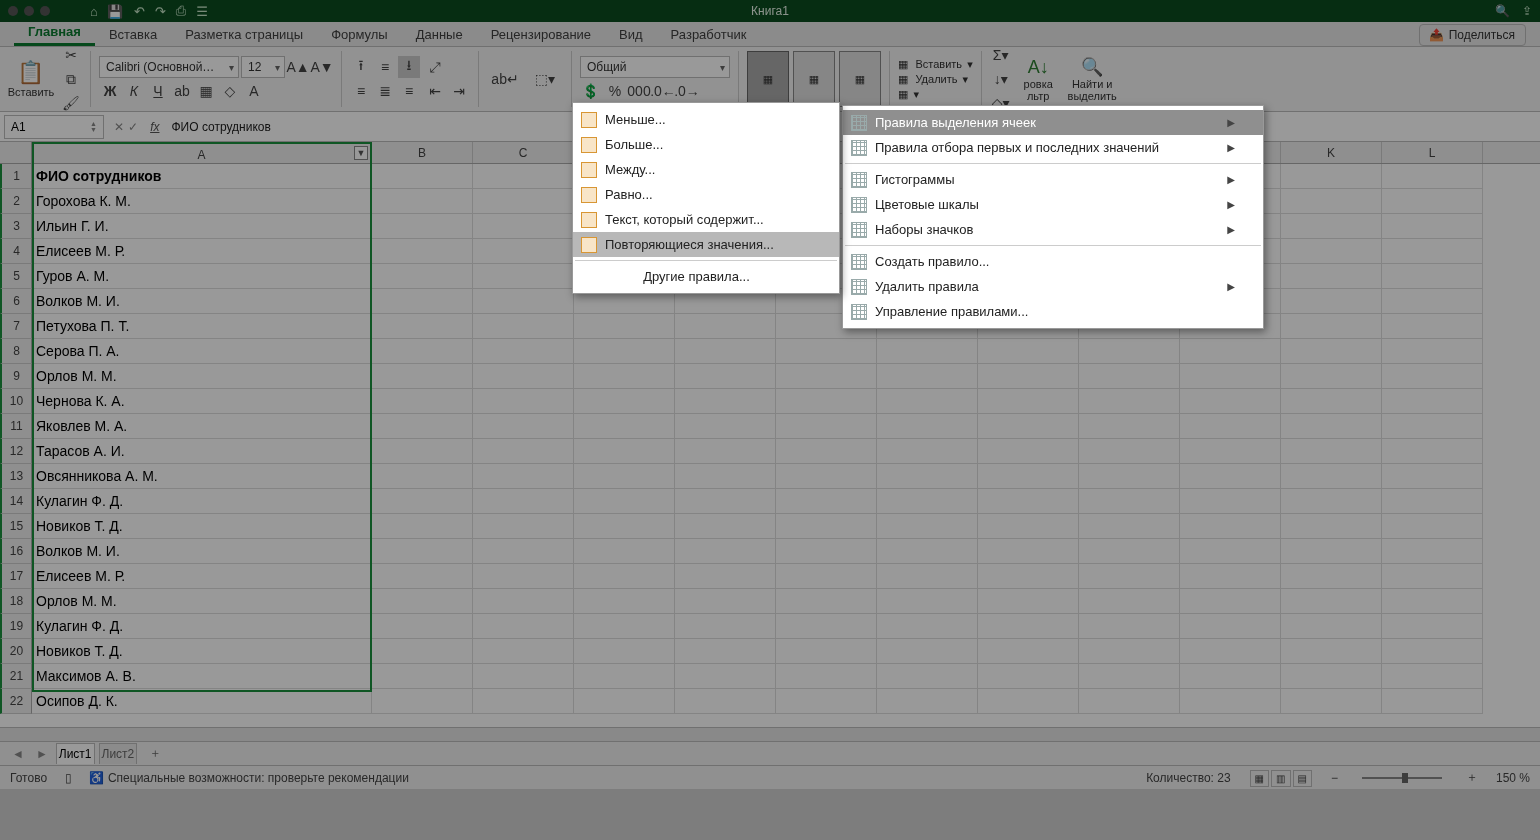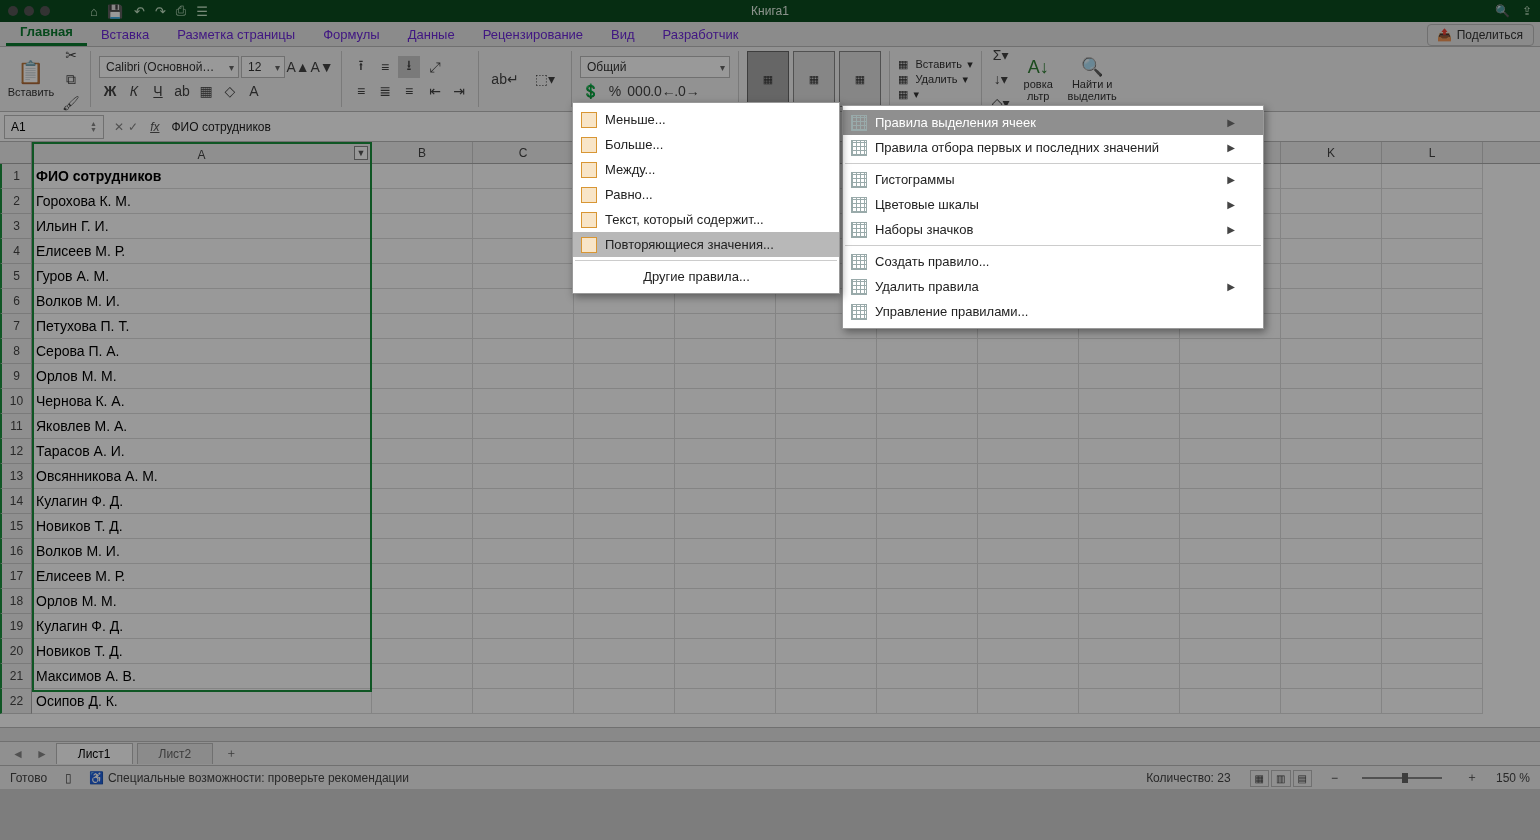--- a/index.html
+++ b/index.html
@@ -9,22 +9,22 @@
   
   .titlebar { height:22px; background:#0a4b1f; color:#fff; display:flex; align-items:center; padding:0 8px; font-size:12px; }
   .traffic { display:flex; gap:6px; margin-right:40px; }
   .traffic span { width:10px; height:10px; border-radius:50%; background:#555; display:inline-block; }
   .qat { display:flex; gap:10px; align-items:center; color:#c8e6c9; }
   .qat span { font-size:13px; }
   .title { position:absolute; left:50%; transform:translateX(-50%); font-size:12px; color:#e8f5e9; }
   .right-qat { margin-left:auto; display:flex; gap:12px; color:#c8e6c9; }
 
   
-  .tabs { height:25px; background:#e8e8e8; display:flex; align-items:flex-end; padding:0 6px; border-bottom:1px solid #bbb; }
-  .tab { padding:4px 14px; font-size:13px; color:#6d28d9; cursor:pointer; }
+  .tabs { height:25px; background:#e8e8e8; display:flex; align-items:flex-end; padding:0 14px; border-bottom:1px solid #bbb; }
+  .tab { padding:4px 14px; font-size:13px; color:#404040; cursor:pointer; }
   .tab.active { color:#0a7a2f; border-bottom:3px solid #0a7a2f; font-weight:600; }
   .share-btn { margin-left:auto; border:1px solid #bbb; border-radius:4px; padding:3px 10px; font-size:12px; color:#333; display:flex; align-items:center; gap:4px; }
 
   
   .ribbon { height:65px; background:#f4f4f4; display:flex; padding:4px 6px; gap:8px; border-bottom:1px solid #bbb; font-size:11px; color:#333; }
   .group { display:flex; gap:4px; align-items:center; border-right:1px solid #ccc; padding-right:8px; }
   .group:last-child{border-right:none;}
   .bigbtn { display:flex; flex-direction:column; align-items:center; justify-content:center; width:50px; height:56px; font-size:11px; }
   .bigbtn .ic { font-size:22px; color:#2e7d32;}
   .smbtn { width:22px; height:22px; display:inline-flex; align-items:center; justify-content:center; font-size:14px; color:#444; border:1px solid transparent;}
@@ -60,21 +60,21 @@
   .cell.other{width:101px;}
   .row0 .cellA{font-weight:700;}
   .selection-outline{position:absolute;left:32px;top:0;width:340px;height:550px;border:2px solid #1a8f3c;pointer-events:none;}
   .filter-drop{position:absolute;left:354px;top:4px;width:14px;height:14px;border:1px solid #888;background:#fff;font-size:9px;text-align:center;line-height:12px;color:#555;}
   
   .hscroll { height:14px; background:#e4e4e4; border-top:1px solid #bbb; }
 
   
   .sheetbar { height:24px; background:#f0f0f0; border-top:1px solid #bbb; display:flex; align-items:center; font-size:12px; padding:0 8px; gap:4px;}
   .navbtn{color:#888;padding:0 4px;}
-  .sheettab{padding:3px 21px;border:1px solid #bbb;border-bottom:none;background:#fff;}
+  .sheettab{padding:3px 2px;border:1px solid #bbb;border-bottom:none;background:#fff;}
   .sheettab.inactive{background:#e8e8e8;color:#666;}
   .addsheet{padding:0 8px;color:#666;}
 
   
   .status{height:24px;background:#f0f0f0;border-top:1px solid #bbb;display:flex;align-items:center;font-size:12px;color:#444;padding:0 10px;gap:18px;}
   .status .spacer{margin-left:auto;}
   .status .viewbtns span{border:1px solid #bbb;padding:2px 4px;margin:0 1px;font-size:10px;}
   .zoom-slider{width:80px;height:2px;background:#888;position:relative;display:inline-block;vertical-align:middle;margin:0 6px;}
   .zoom-slider::before{content:"";position:absolute;left:40px;top:-4px;width:6px;height:10px;background:#666;}
 

